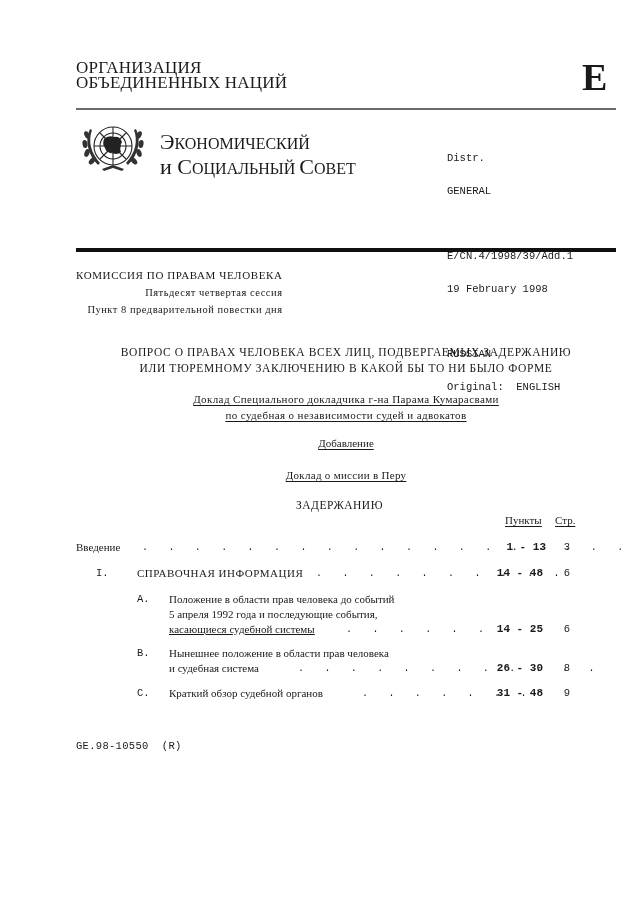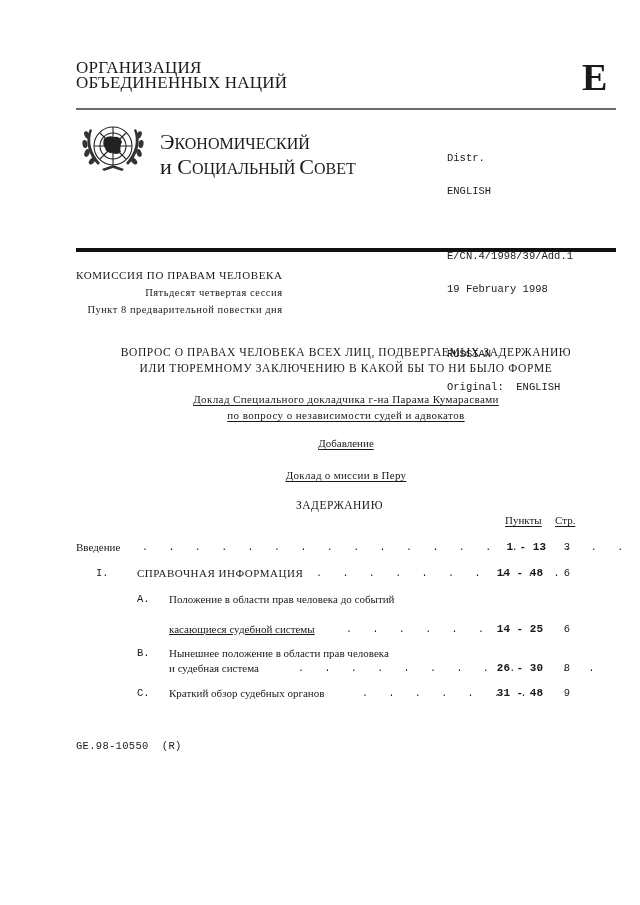--- a/index.html
+++ b/index.html
@@ -86,21 +86,21 @@
   </svg>
 </div>
 
 <div class="abs serif council">
   <div><span class="big">Э</span><span class="sc">кономический</span></div>
   <div><span class="big">и </span><span class="big">С</span><span class="sc">оциальный </span><span class="big">С</span><span class="sc">овет</span></div>
 </div>
 
 <div class="abs mono distr">
   <div>Distr.</div>
-  <div>ENGLISH</div>
+  <div>GENERAL</div>
   <div class="gap"></div>
   <div>E/CN.4/1998/39/Add.1</div>
   <div>19 February 1998</div>
   <div class="gap"></div>
   <div>RUSSIAN</div>
   <div>Original:  ENGLISH</div>
 </div>
 
 <div class="abs rule-thick"></div>
 
@@ -110,21 +110,21 @@
   <div class="c3">Пункт  8  предварительной  повестки  дня</div>
 </div>
 
 <div class="abs serif center-block doc-title">
   <div>ВОПРОС  О  ПРАВАХ  ЧЕЛОВЕКА  ВСЕХ  ЛИЦ,  ПОДВЕРГАЕМЫХ  ЗАДЕРЖАНИЮ</div>
   <div>ИЛИ  ТЮРЕМНОМУ  ЗАКЛЮЧЕНИЮ  В  КАКОЙ  БЫ  ТО  НИ  БЫЛО  ФОРМЕ</div>
 </div>
 
 <div class="abs serif center-block report-title">
   <div><span class="u">Доклад  Специального  докладчика  г-на  Парама  Кумарасвами</span></div>
-  <div><span class="u">по  вопросу  о  независимости  судей  и  адвокатов</span></div>
+  <div><span class="u">по  судебная  о  независимости  судей  и  адвокатов</span></div>
 </div>
 
 <div class="abs serif center-block addendum">
   <span class="u">Добавление</span>
 </div>
 <div class="abs serif center-block mission">
   <span class="u">Доклад  о  миссии  в  Перу</span>
 </div>
 
 <div class="abs serif contents-h">ЗАДЕРЖАНИЮ</div>
@@ -142,36 +142,37 @@
   <span class="toc-num mono" style="left:96px;">I.</span>
   <span class="toc-label" style="left:137px;letter-spacing:0.5px;">СПРАВОЧНАЯ  ИНФОРМАЦИЯ</span>
   <span class="toc-dots mono" style="left:316px;">. . . . . . . . . .</span>
   <span class="toc-paras mono" style="left:473px;">14 - 48</span>
   <span class="toc-page mono" style="left:557px;">6</span>
 </div>
 
 <div class="toc-row serif" style="left:0;top:592px;width:640px;height:45px;">
   <span class="toc-num mono" style="left:137px;top:0;">A.</span>
   <span class="toc-label" style="left:169px;top:0;">Положение  в  области  прав  человека  до  событий</span>
+  <span class="toc-label" style="left:169px;top:15px;">5  апреля  1992  года  и  последующие  события,</span>
   <span class="toc-label" style="left:169px;top:30px;text-decoration:underline;">касающиеся  судебной  системы</span>
   <span class="toc-dots mono" style="left:346px;top:30px;">. . . . . . . .</span>
   <span class="toc-paras mono" style="left:473px;top:30px;">14 - 25</span>
   <span class="toc-page mono" style="left:557px;top:30px;">6</span>
 </div>
 
 <div class="toc-row serif" style="left:0;top:646px;width:640px;height:30px;">
   <span class="toc-num mono" style="left:137px;top:0;">B.</span>
   <span class="toc-label" style="left:169px;top:0;">Нынешнее  положение  в  области  прав  человека</span>
   <span class="toc-label" style="left:169px;top:15px;">и  судебная  система</span>
   <span class="toc-dots mono" style="left:298px;top:15px;">. . . . . . . . . . . .</span>
   <span class="toc-paras mono" style="left:473px;top:15px;">26 - 30</span>
   <span class="toc-page mono" style="left:557px;top:15px;">8</span>
 </div>
 
 <div class="toc-row serif" style="left:0;top:686px;width:640px;height:15px;">
   <span class="toc-num mono" style="left:137px;">C.</span>
-  <span class="toc-label" style="left:169px;">Краткий  обзор  судебных  органов</span>
+  <span class="toc-label" style="left:169px;">Краткий  обзор  судебной  органов</span>
   <span class="toc-dots mono" style="left:362px;">. . . . . . .</span>
   <span class="toc-paras mono" style="left:473px;">31 - 48</span>
   <span class="toc-page mono" style="left:557px;">9</span>
 </div>
 
 <div class="abs mono footer-code">GE.98-10550  (R)</div>
 
 </body></html>

